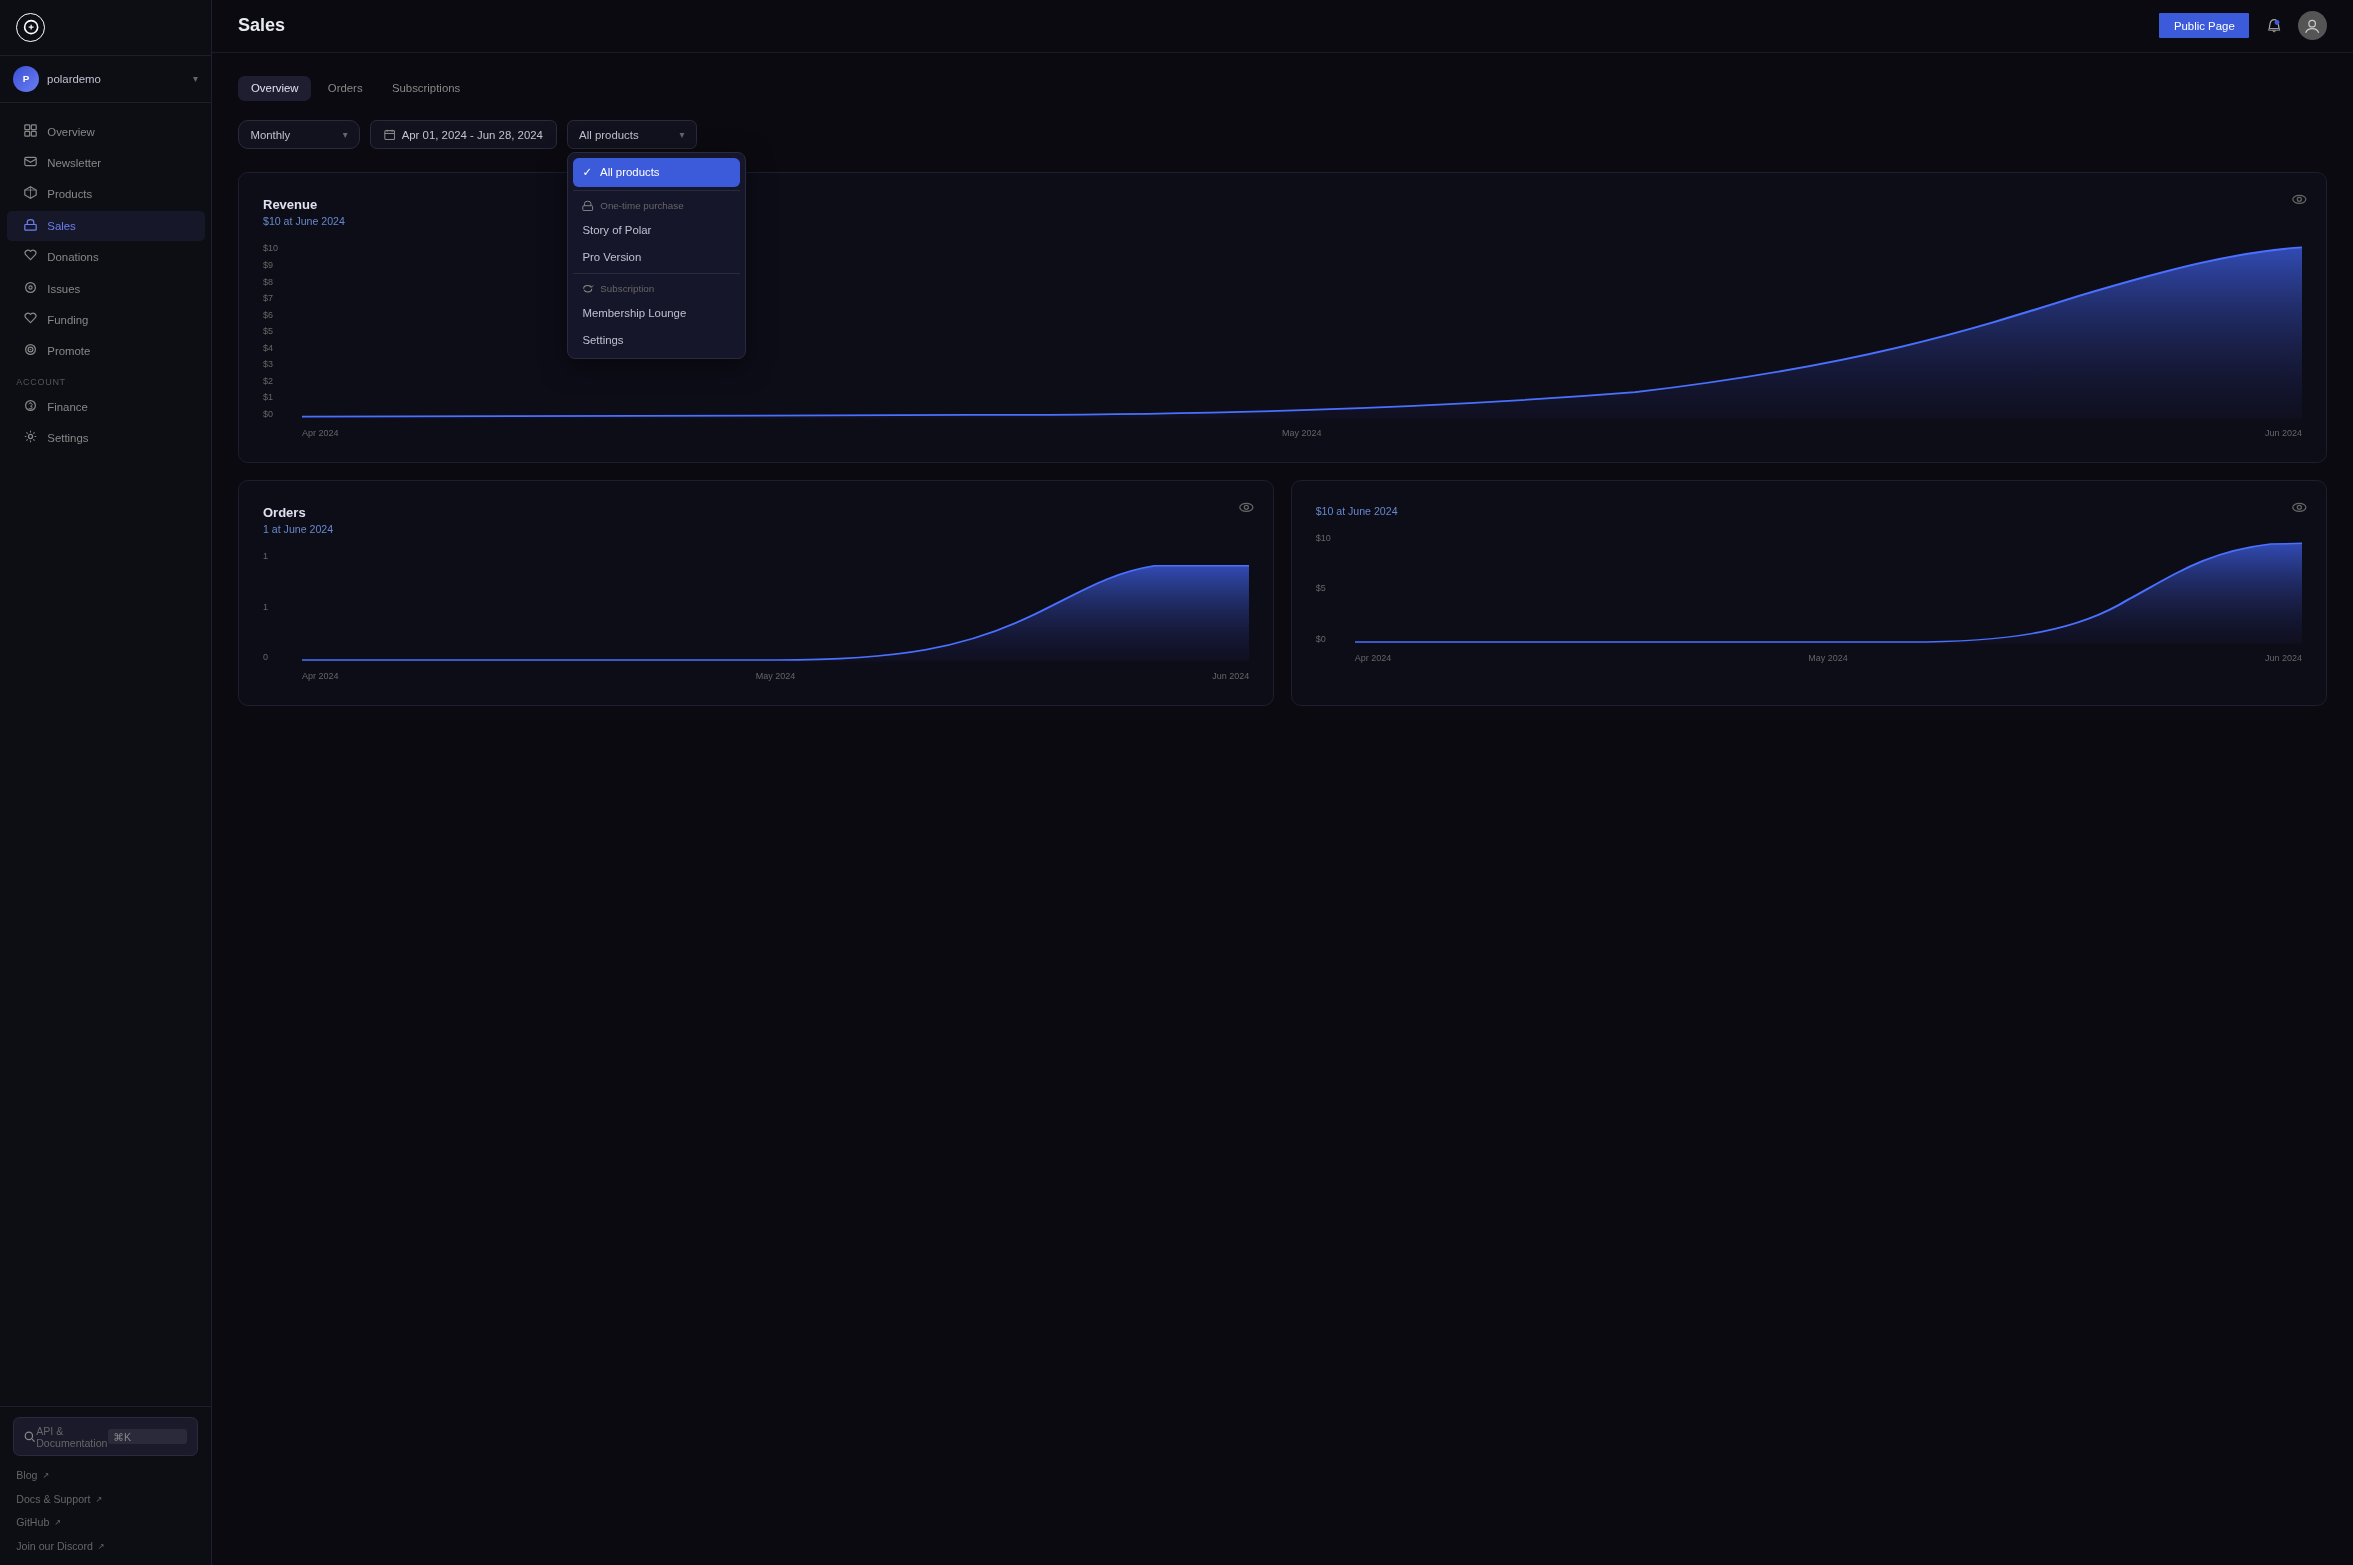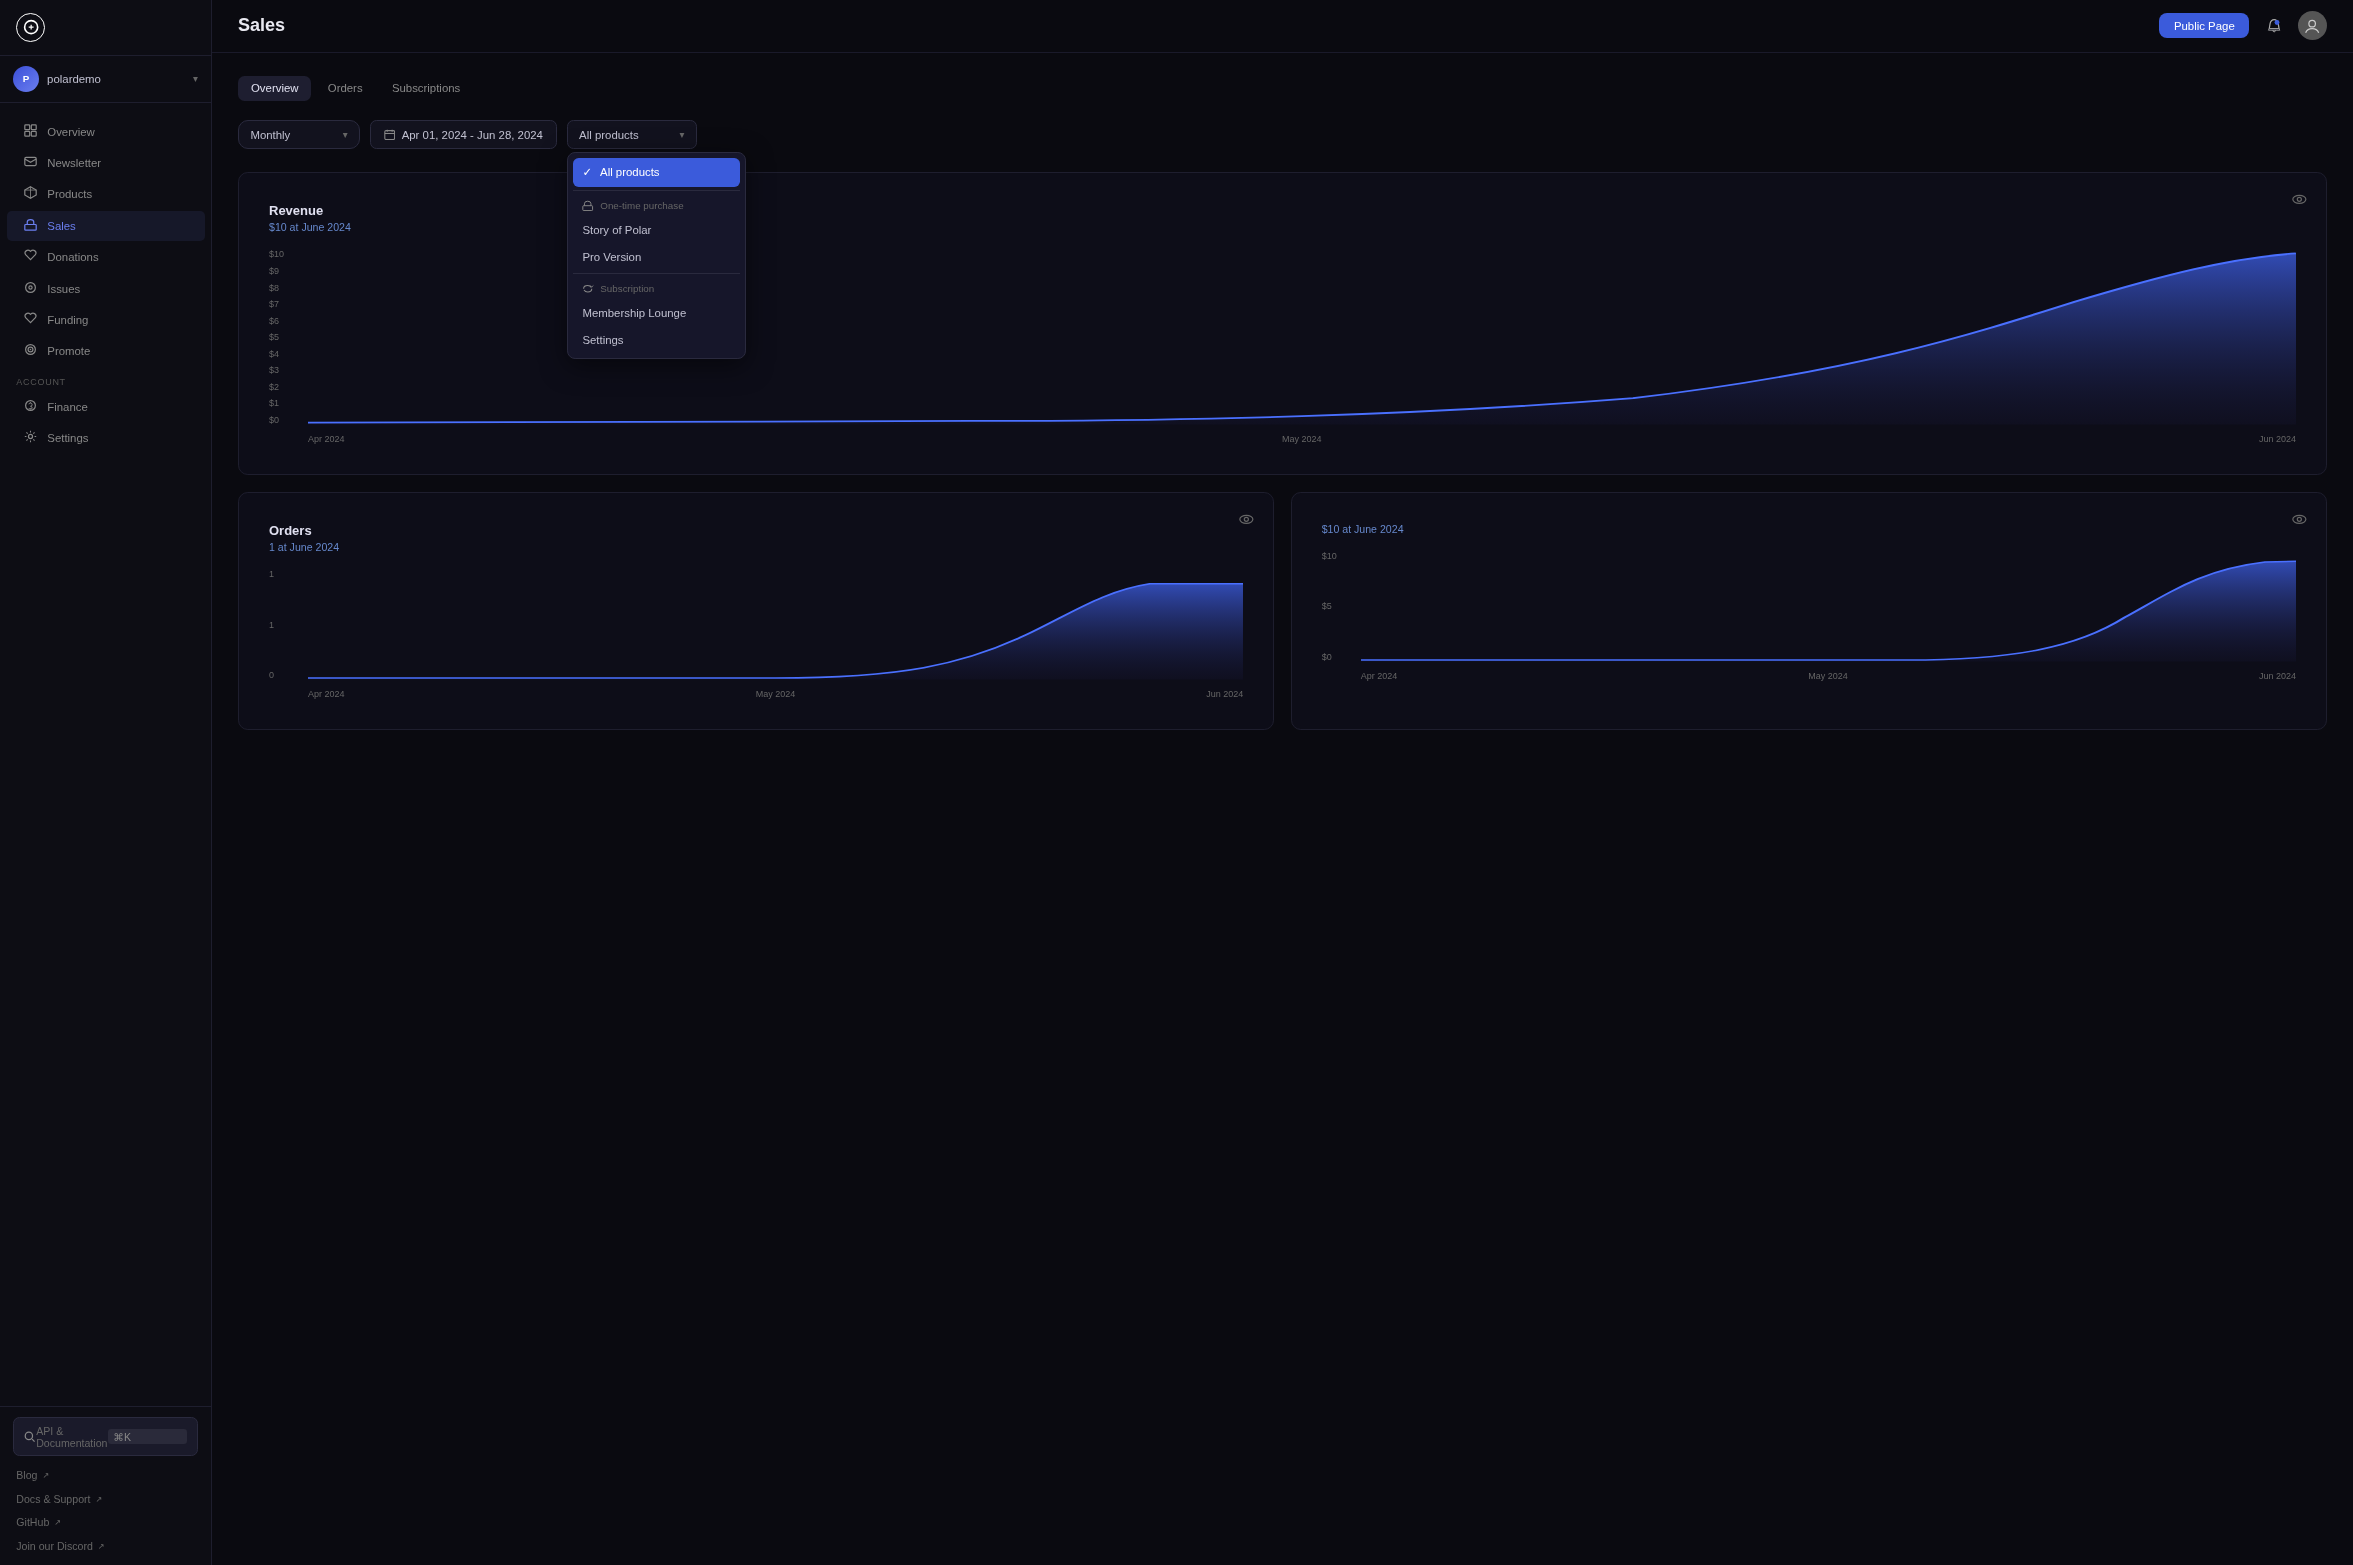--- a/index.html
+++ b/index.html
@@ -159,21 +159,21 @@
     }
     .topbar-right {
       display: flex;
       align-items: center;
       gap: 9.8px;
     }
     .public-page-btn {
       background: #3b5bdb;
       color: #fff;
       border: none;
-      border-radius: 8px;
+      border-radius: 1px;
       padding: 6.5px 14.7px;
       font-size: 11.4px;
       cursor: pointer;
       font-weight: 500;
     }
     .topbar-icon {
       width: 29px;
       height: 29px;
       border-radius: 50%;
       display: flex;
@@ -314,21 +314,21 @@
       font-size: 9.8px;
       color: #666;
       text-align: right;
     }
 
     
     .chart-card {
       background: #0d0d18;
       border: 0.8px solid #1e1e2e;
       border-radius: 9.8px;
-      padding: 30px;
+      padding: 24px;
       margin-bottom: 16.3px;
       position: relative;
     }
     .chart-title {
       font-size: 13px;
       font-weight: 600;
       color: #e0e0f0;
       margin-bottom: 3.3px;
     }
     .chart-subtitle {

